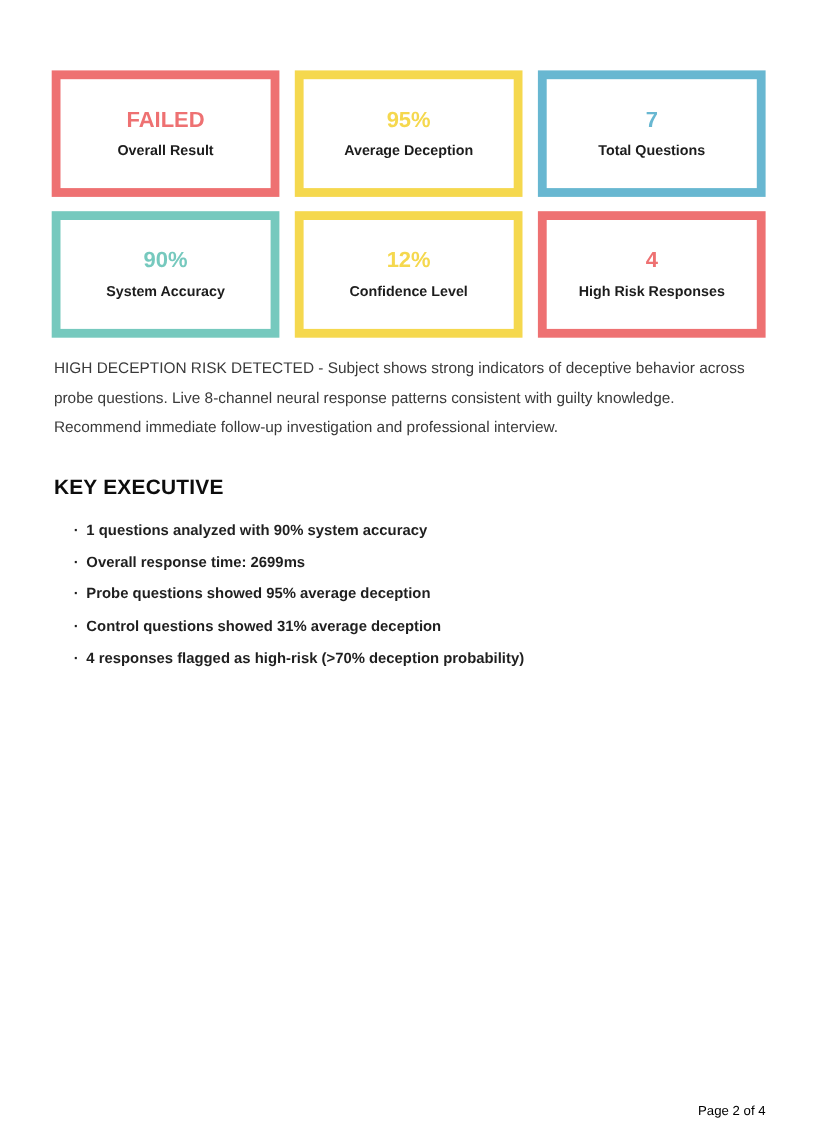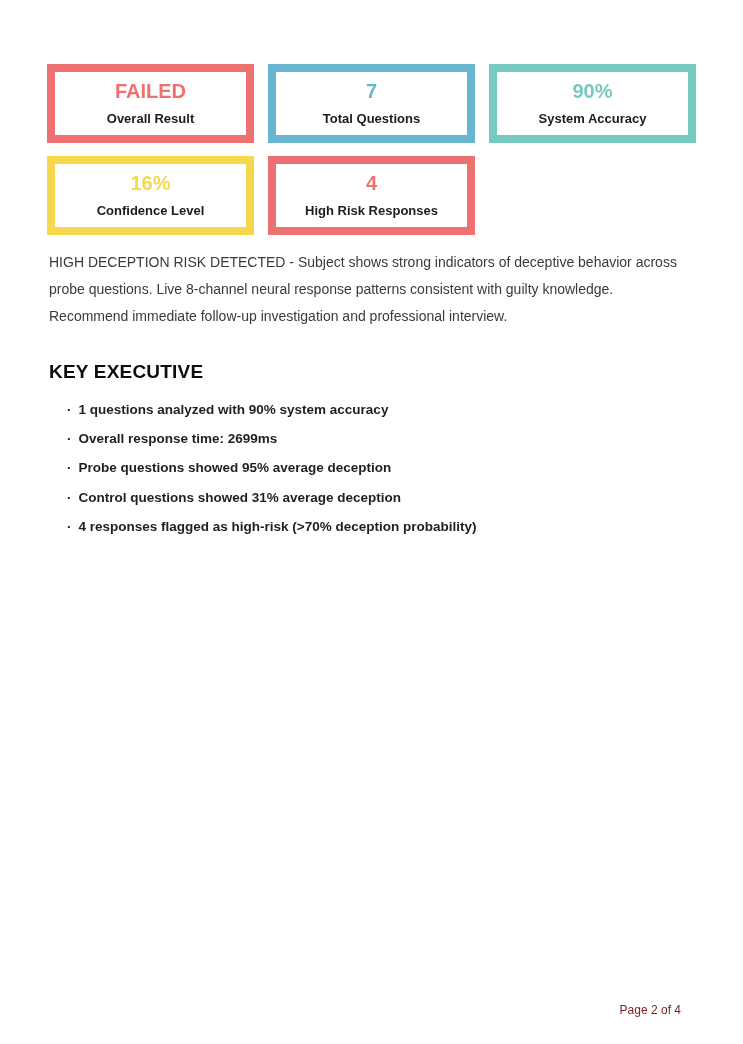--- a/index.html
+++ b/index.html
@@ -17,21 +17,21 @@
     color: #0d0d0d; margin: 18px 0 0 2px;
   }
 
   .cards {
     margin-top: 46px;
     display: grid;
     grid-template-columns: repeat(3, 1fr);
     gap: 13px 14px;
   }
   .card {
-    height: 79px; box-sizing: border-box;
+    height: 115px; box-sizing: border-box;
     border: 8px solid #ccc; background: #fff;
     display: flex; flex-direction: column;
     align-items: center; justify-content: center;
     text-align: center;
   }
   .card .value { font-size: 20px; font-weight: bold; line-height: 1; }
   .card .label { font-size: 13px; font-weight: bold; color: #1c1c1c; margin-top: 10px; }
 
   .section-heading {
     font-size: 19px; font-weight: bold; color: #0d0d0d;
@@ -46,51 +46,55 @@
   .findings-list {
     list-style: none; margin: 20px 0 0 0; padding: 0 0 0 20px;
   }
   .findings-list li {
     font-size: 13.5px; font-weight: bold; color: #1f1f1f;
     margin-bottom: 15px; line-height: 1.05;
   }
   .bullet { margin-right: 7px; font-weight: bold; }
 
   .footer {
-    position: absolute; right: 62px; bottom: 27px;
-    font-size: 12px; color: #7f1d1d; padding-left: 41px;
+    position: absolute; right: 47px; bottom: 27px;
+    font-size: 12px; color: #000000; padding-left: 41px;
   }
 </style>
 </head>
 <body>
 
 <div class="page">
   <div class="content">
 
 
     <div class="cards">
 
       <div class="card" style="border-color: rgb(238, 113, 114);">
         <div class="value" style="color: rgb(238, 113, 114);">FAILED</div>
         <div class="label">Overall Result</div>
       </div>
 
+      <div class="card" style="border-color: rgb(245, 216, 78);">
+        <div class="value" style="color: rgb(245, 216, 78);">95%</div>
+        <div class="label">Average Deception</div>
+      </div>
 
       <div class="card" style="border-color: rgb(104, 183, 209);">
         <div class="value" style="color: rgb(104, 183, 209);">7</div>
         <div class="label">Total Questions</div>
       </div>
 
       <div class="card" style="border-color: rgb(118, 201, 190);">
         <div class="value" style="color: rgb(118, 201, 190);">90%</div>
         <div class="label">System Accuracy</div>
       </div>
 
       <div class="card" style="border-color: rgb(245, 216, 78);">
-        <div class="value" style="color: rgb(245, 216, 78);">16%</div>
+        <div class="value" style="color: rgb(245, 216, 78);">12%</div>
         <div class="label">Confidence Level</div>
       </div>
 
       <div class="card" style="border-color: rgb(238, 113, 114);">
         <div class="value" style="color: rgb(238, 113, 114);">4</div>
         <div class="label">High Risk Responses</div>
       </div>
 
     </div>
 

